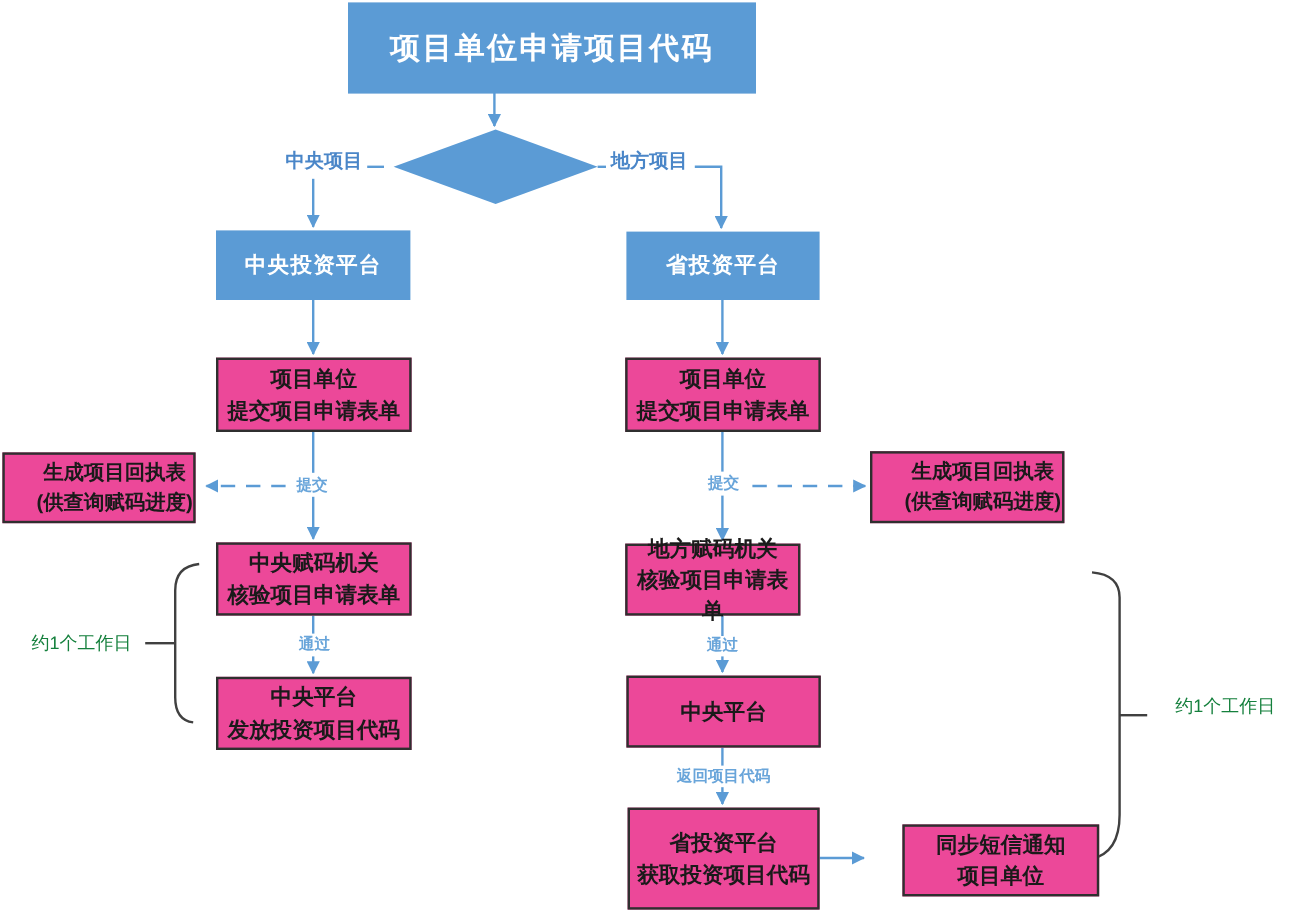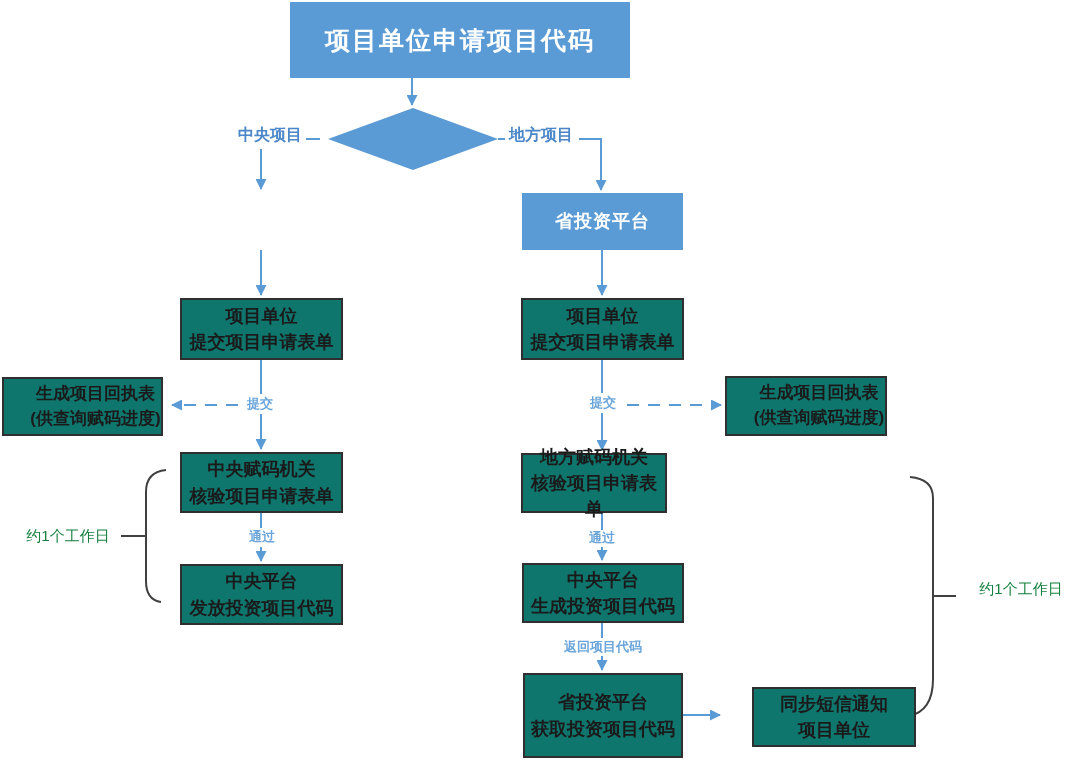--- a/index.html
+++ b/index.html
@@ -7,21 +7,21 @@
     width:1080px;height:760px;background:#ffffff;overflow:hidden;
     font-family:"Liberation Sans","DejaVu Sans",sans-serif;
   }
   #canvas{position:relative;width:1080px;height:760px;background:#ffffff;}
   #connectors{position:absolute;left:0;top:0;width:1080px;height:760px;}
   .box{
     position:absolute;display:flex;flex-direction:column;align-items:center;
     justify-content:center;text-align:center;box-sizing:border-box;line-height:1.45;
   }
   .box-blue{background:#5B9BD5;color:#ffffff;font-weight:bold;}
-  .box-white{background:#0f766e;border:2px solid #2f2f2f;color:#1a1a1a;font-weight:bold;}
+  .box-white{background:#ec4899;border:2px solid #2f2f2f;color:#1a1a1a;font-weight:bold;}
   .title-box{font-size:25px;letter-spacing:2px;}
   .plat{font-size:18px;letter-spacing:1px;}
   .node{font-size:18px;}
   .receipt{font-size:17px;padding-left:26px;}
   .flab{
     position:absolute;transform:translate(-50%,-50%);white-space:nowrap;
     font-size:13px;color:#69a5da;font-weight:bold;
   }
   .branchlab{
     position:absolute;transform:translate(-50%,-50%);white-space:nowrap;
@@ -78,20 +78,21 @@
       <path d="M910,477 Q933,479 933,498 L933,679 Q933,711 909,716"></path>
       <line x1="933" y1="596" x2="956" y2="596"></line>
     </g>
   </svg>
 
   <div class="box box-blue title-box" style="left:242px;top:2px;width:340px;height:76px;margin-left:48px;">项目单位申请项目代码</div>
 
   <div class="branchlab" style="left:270px;top:135px;">中央项目</div>
   <div class="branchlab" style="left:541px;top:135px;">地方项目</div>
 
+  <div class="box box-blue plat" style="left:180px;top:192px;width:162px;height:58px;">中央投资平台</div>
   <div class="box box-blue plat" style="left:522px;top:193px;width:161px;height:57px;">省投资平台</div>
 
   <div class="box box-white node" style="left:180px;top:298px;width:163px;height:62px;">
     <span>项目单位</span>
     <span>提交项目申请表单</span>
   </div>
   <div class="flab" style="left:260px;top:404px;">提交</div>
   <div class="box box-white receipt" style="left:2px;top:377px;width:161px;height:59px;">
     <span>生成项目回执表</span>
     <span>(供查询赋码进度)</span>
@@ -116,21 +117,20 @@
     <span>生成项目回执表</span>
     <span>(供查询赋码进度)</span>
   </div>
   <div class="box box-white node" style="left:521px;top:453px;width:146px;height:60px;">
     <span>地方赋码机关</span>
     <span>核验项目申请表单</span>
   </div>
   <div class="flab" style="left:602px;top:538px;">通过</div>
   <div class="box box-white node" style="left:522px;top:563px;width:162px;height:60px;">
     <span>中央平台</span>
-    <span>生成投资项目代码</span>
   </div>
   <div class="flab" style="left:603px;top:647px;">返回项目代码</div>
   <div class="box box-white node" style="left:523px;top:673px;width:160px;height:85px;">
     <span>省投资平台</span>
     <span>获取投资项目代码</span>
   </div>
   <div class="box box-white node" style="left:725px;top:687px;width:164px;height:60px;margin-left:27px;">
     <span>同步短信通知</span>
     <span>项目单位</span>
   </div>

